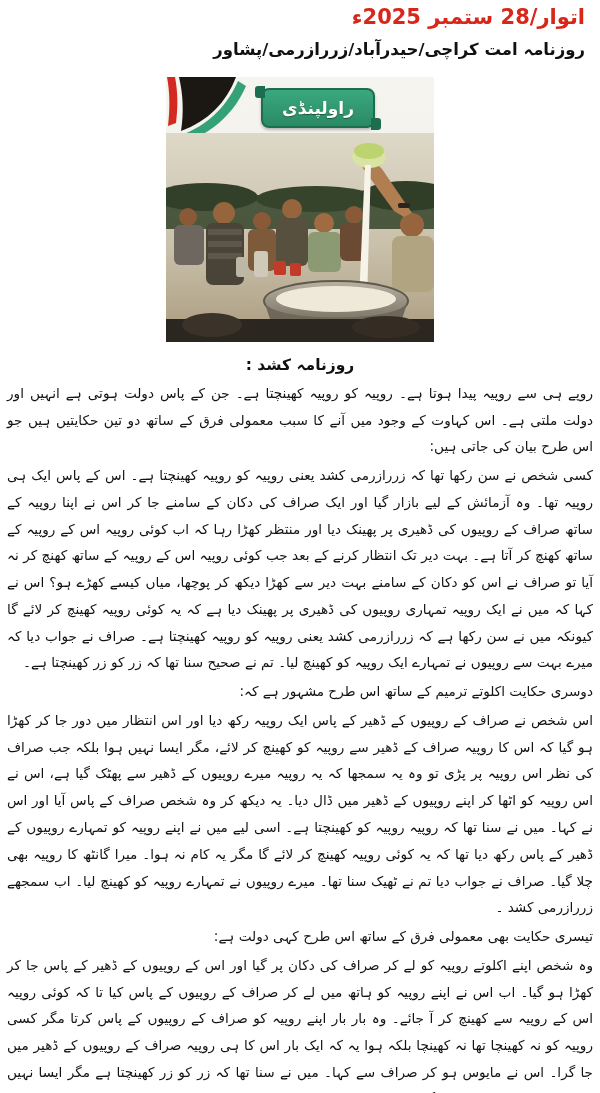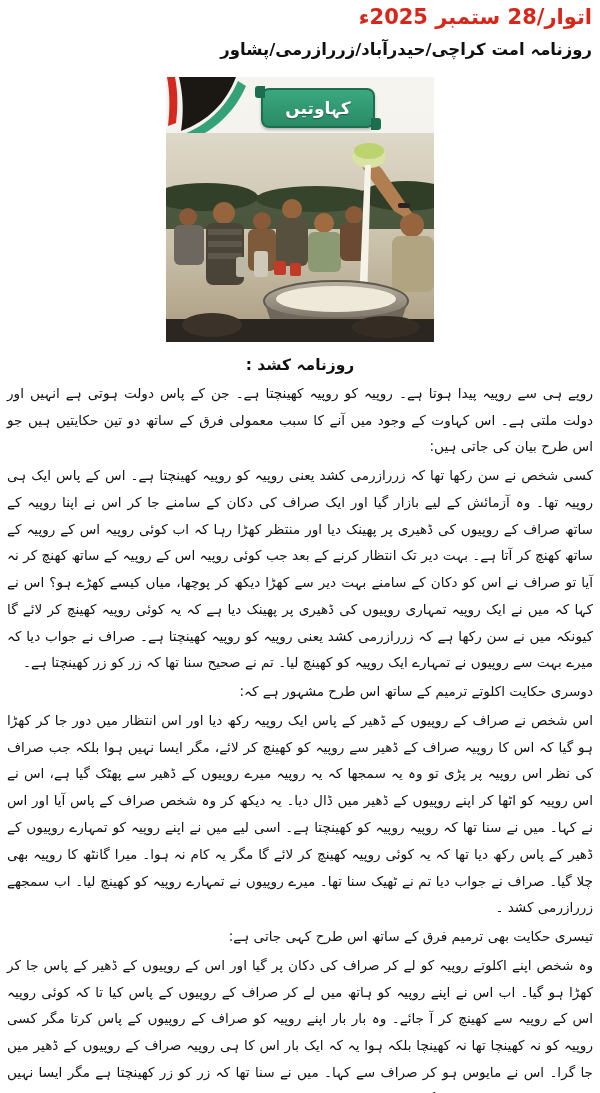--- a/index.html
+++ b/index.html
@@ -4,21 +4,21 @@
 <style>
   html,body{margin:0;padding:0;}
   body{
     width:600px;height:1093px;overflow:hidden;background:#ffffff;
     font-family:"DejaVu Sans","Liberation Sans",sans-serif;
     color:#151515;
   }
   .page{width:600px;height:1093px;position:relative;}
 
   
-  .hdr{padding:4px 8px 0 8px;text-align:right;}
+  .hdr{padding:4px 15px 0 8px;text-align:right;}
   .hdr-date{
     font-size:21px;font-weight:bold;color:#d8271a;line-height:1.3;
   }
   .hdr-paper{
     font-size:16.5px;font-weight:bold;color:#111;margin-top:8px;line-height:1.3;
   }
 
   
   .feature{
     width:268px;height:265px;margin:16px auto 0 auto;position:relative;
@@ -128,28 +128,28 @@
       <rect x="124" y="130" width="11" height="13" rx="2" fill="#c23a28"></rect>
       <rect x="88" y="118" width="14" height="26" rx="3" fill="#cfc9ba"></rect>
       <rect x="70" y="124" width="12" height="20" rx="3" fill="#bdb7a6"></rect>
 
       <rect x="0" y="186" width="268" height="23" fill="#2c2620"></rect>
       <ellipse cx="46" cy="192" rx="30" ry="12" fill="#3b332a"></ellipse>
       <ellipse cx="220" cy="194" rx="34" ry="11" fill="#352d24"></ellipse>
     </svg>
 
     <div class="ribbon">
-      <span>کہاوتیں</span>
+      <span>راولپنڈی</span>
     </div>
   </figure>
 
   <div class="heading">روزنامہ کشد :</div>
 
   <div class="article" dir="rtl">
     <p>روپے ہی سے روپیہ پیدا ہوتا ہے۔ روپیہ کو روپیہ کھینچتا ہے۔ جن کے پاس دولت ہوتی ہے انہیں اور دولت ملتی ہے۔ اس کہاوت کے وجود میں آنے کا سبب معمولی فرق کے ساتھ دو تین حکایتیں ہیں جو اس طرح بیان کی جاتی ہیں:</p>
     <p>کسی شخص نے سن رکھا تھا کہ زررازرمی کشد یعنی روپیہ کو روپیہ کھینچتا ہے۔ اس کے پاس ایک ہی روپیہ تھا۔ وہ آزمائش کے لیے بازار گیا اور ایک صراف کی دکان کے سامنے جا کر اس نے اپنا روپیہ کے ساتھ صراف کے روپیوں کی ڈھیری پر پھینک دیا اور منتظر کھڑا رہا کہ اب کوئی روپیہ اس کے روپیہ کے ساتھ کھنچ کر آتا ہے۔ بہت دیر تک انتظار کرنے کے بعد جب کوئی روپیہ اس کے روپیہ کے ساتھ کھنچ کر نہ آیا تو صراف نے اس کو دکان کے سامنے بہت دیر سے کھڑا دیکھ کر پوچھا، میاں کیسے کھڑے ہو؟ اس نے کہا کہ میں نے ایک روپیہ تمہاری روپیوں کی ڈھیری پر پھینک دیا ہے کہ یہ کوئی روپیہ کھینچ کر لائے گا کیونکہ میں نے سن رکھا ہے کہ زررازرمی کشد یعنی روپیہ کو روپیہ کھینچتا ہے۔ صراف نے جواب دیا کہ میرے بہت سے روپیوں نے تمہارے ایک روپیہ کو کھینچ لیا۔ تم نے صحیح سنا تھا کہ زر کو زر کھینچتا ہے۔</p>
     <p class="lead-line">دوسری حکایت اکلوتے ترمیم کے ساتھ اس طرح مشہور ہے کہ:</p>
     <p>اس شخص نے صراف کے روپیوں کے ڈھیر کے پاس ایک روپیہ رکھ دیا اور اس انتظار میں دور جا کر کھڑا ہو گیا کہ اس کا روپیہ صراف کے ڈھیر سے روپیہ کو کھینچ کر لائے، مگر ایسا نہیں ہوا بلکہ جب صراف کی نظر اس روپیہ پر پڑی تو وہ یہ سمجھا کہ یہ روپیہ میرے روپیوں کے ڈھیر سے پھٹک گیا ہے، اس نے اس روپیہ کو اٹھا کر اپنے روپیوں کے ڈھیر میں ڈال دیا۔ یہ دیکھ کر وہ شخص صراف کے پاس آیا اور اس نے کہا۔ میں نے سنا تھا کہ روپیہ روپیہ کو کھینچتا ہے۔ اسی لیے میں نے اپنے روپیہ کو تمہارے روپیوں کے ڈھیر کے پاس رکھ دیا تھا کہ یہ کوئی روپیہ کھینچ کر لائے گا مگر یہ کام نہ ہوا۔ میرا گانٹھ کا روپیہ بھی چلا گیا۔ صراف نے جواب دیا تم نے ٹھیک سنا تھا۔ میرے روپیوں نے تمہارے روپیہ کو کھینچ لیا۔ اب سمجھے زررازرمی کشد ۔</p>
-    <p class="lead-line">تیسری حکایت بھی ترمیم فرق کے ساتھ اس طرح کہی جاتی ہے:</p>
+    <p class="lead-line">تیسری حکایت بھی معمولی فرق کے ساتھ اس طرح کہی دولت ہے:</p>
     <p>وہ شخص اپنے اکلوتے روپیہ کو لے کر صراف کی دکان پر گیا اور اس کے روپیوں کے ڈھیر کے پاس جا کر کھڑا ہو گیا۔ اب اس نے اپنے روپیہ کو ہاتھ میں لے کر صراف کے روپیوں کے پاس کیا تا کہ کوئی روپیہ اس کے روپیہ سے کھینچ کر آ جائے۔ وہ بار بار اپنے روپیہ کو صراف کے روپیوں کے پاس کرتا مگر کسی روپیہ کو نہ کھینچا تھا نہ کھینچا بلکہ ہوا یہ کہ ایک بار اس کا ہی روپیہ صراف کے روپیوں کے ڈھیر میں جا گرا۔ اس نے مایوس ہو کر صراف سے کہا۔ میں نے سنا تھا کہ زر کو زر کھینچتا ہے مگر ایسا نہیں ہوا بلکہ میرا روپیہ ہی چلا گیا۔ صراف نے کہا۔ تم نے صحیح سنا تھا۔ تمہارے اکلوتے روپیہ کو میرے بہت سے روپیوں نے کھینچ لیا ہے۔ اب سمجھے زررازرمی کشد یعنی روپیہ کو روپیہ کھینچتا ہے ۔</p>
   </div>
 
 </div>
 
 </body></html>

